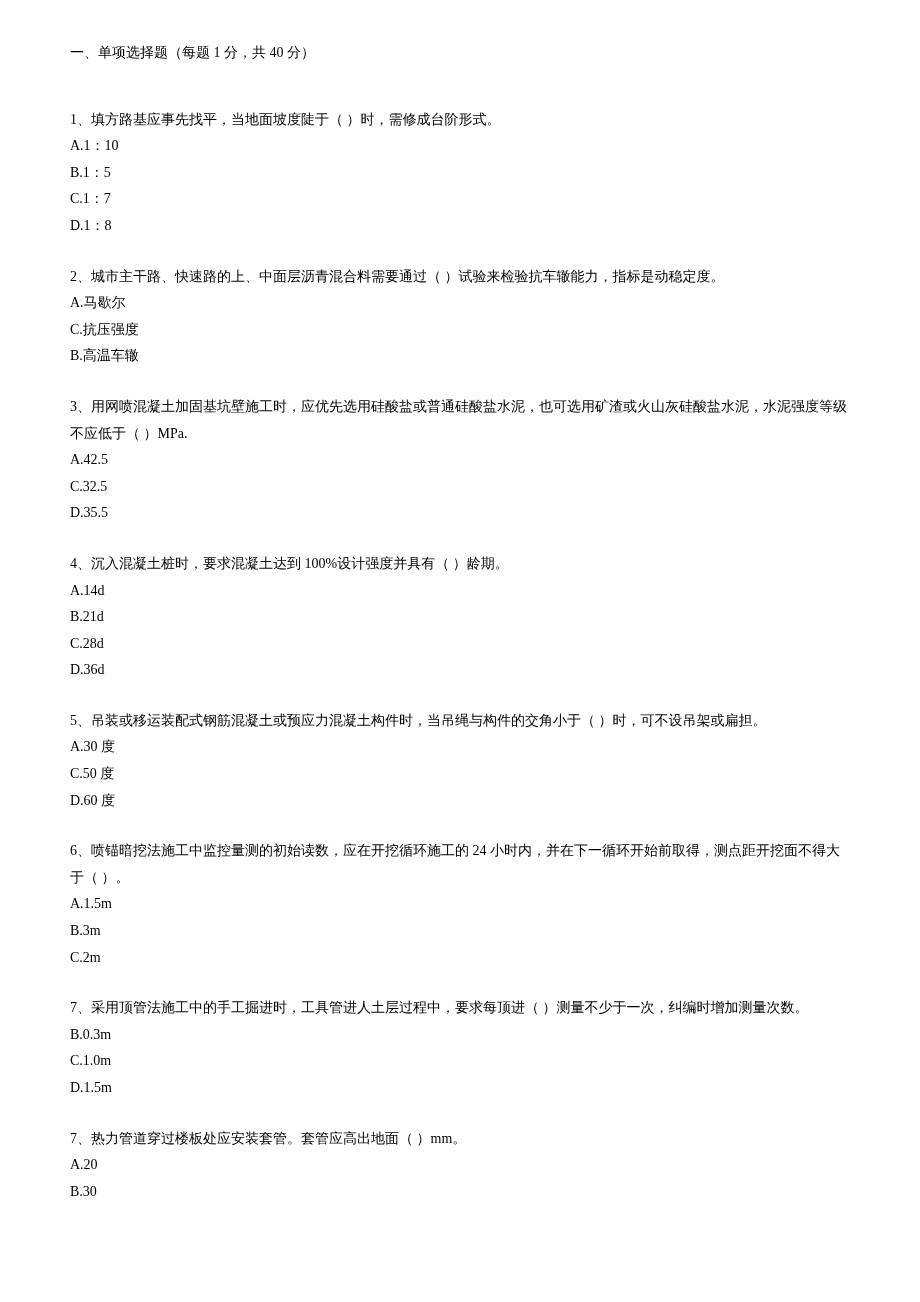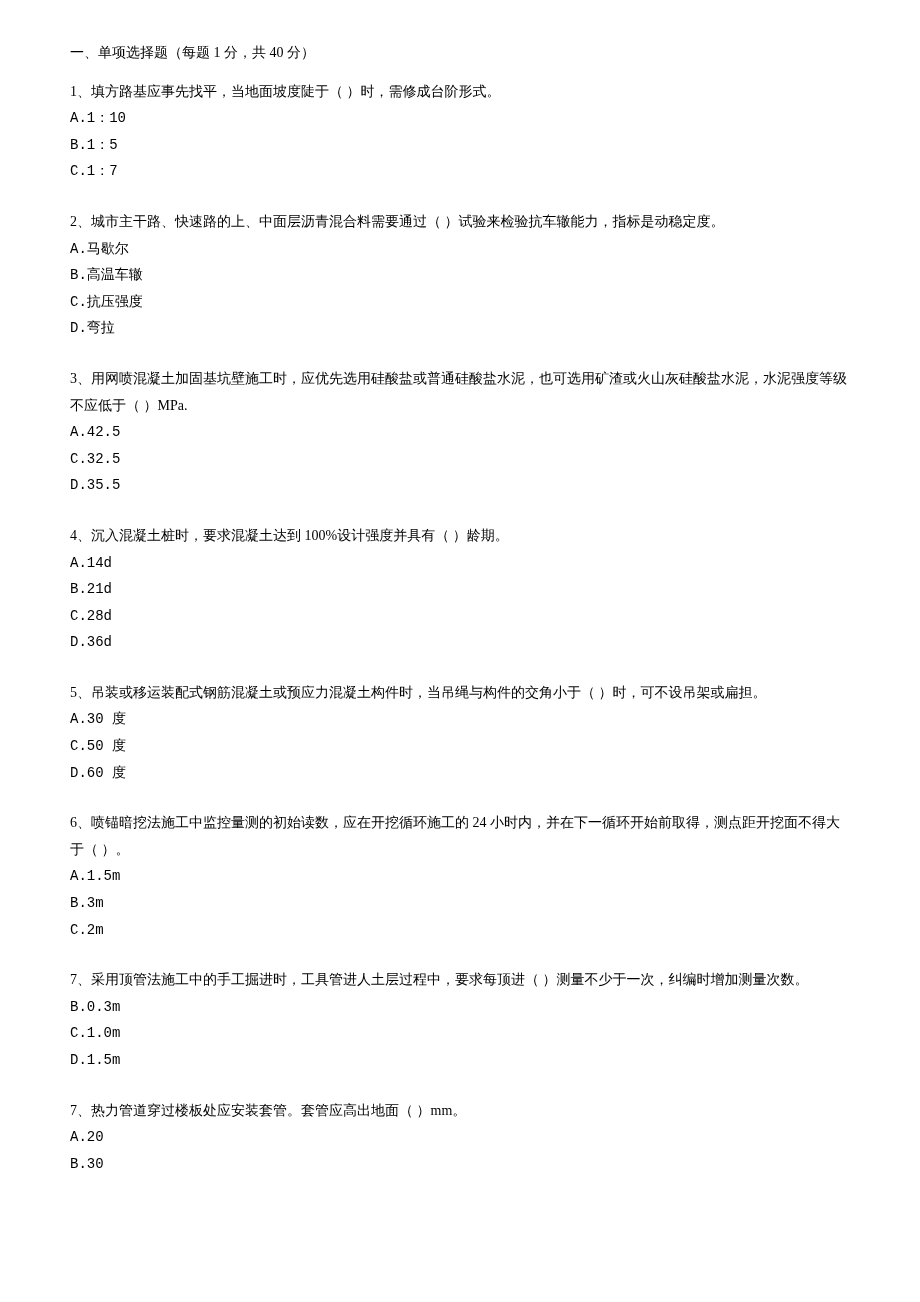--- a/index.html
+++ b/index.html
@@ -7,51 +7,50 @@
       font-size: 14px;
       line-height: 1.9;
       color: #000;
       background: #fff;
       margin: 0;
       padding: 40px 70px;
       width: 920px;
       box-sizing: border-box;
     }
     .section-title {
-      margin-bottom: 12px;
+      margin-bottom: 40px;
     }
     .question-block {
       margin-bottom: 24px;
     }
     .question-stem {
       display: block;
     }
     .option {
       display: block;
-      font-family: Liberation Mono, monospace;
     }
   </style>
 </head>
 <body>
 
 <div class="section-title">一、单项选择题（每题 1 分，共 40 分）</div>
 
 <div class="question-block">
   <span class="question-stem">1、填方路基应事先找平，当地面坡度陡于（  ）时，需修成台阶形式。</span>
   <span class="option">A.1：10</span>
   <span class="option">B.1：5</span>
   <span class="option">C.1：7</span>
+  <span class="option">D.1：8</span>
 </div>
 
 <div class="question-block">
   <span class="question-stem">2、城市主干路、快速路的上、中面层沥青混合料需要通过（  ）试验来检验抗车辙能力，指标是动稳定度。</span>
   <span class="option">A.马歇尔</span>
+  <span class="option">C.抗压强度</span>
   <span class="option">B.高温车辙</span>
-  <span class="option">C.抗压强度</span>
-  <span class="option">D.弯拉</span>
 </div>
 
 <div class="question-block">
   <span class="question-stem">3、用网喷混凝土加固基坑壁施工时，应优先选用硅酸盐或普通硅酸盐水泥，也可选用矿渣或火山灰硅酸盐水泥，水泥强度等级不应低于（  ）MPa.</span>
   <span class="option">A.42.5</span>
   <span class="option">C.32.5</span>
   <span class="option">D.35.5</span>
 </div>
 
 <div class="question-block">

